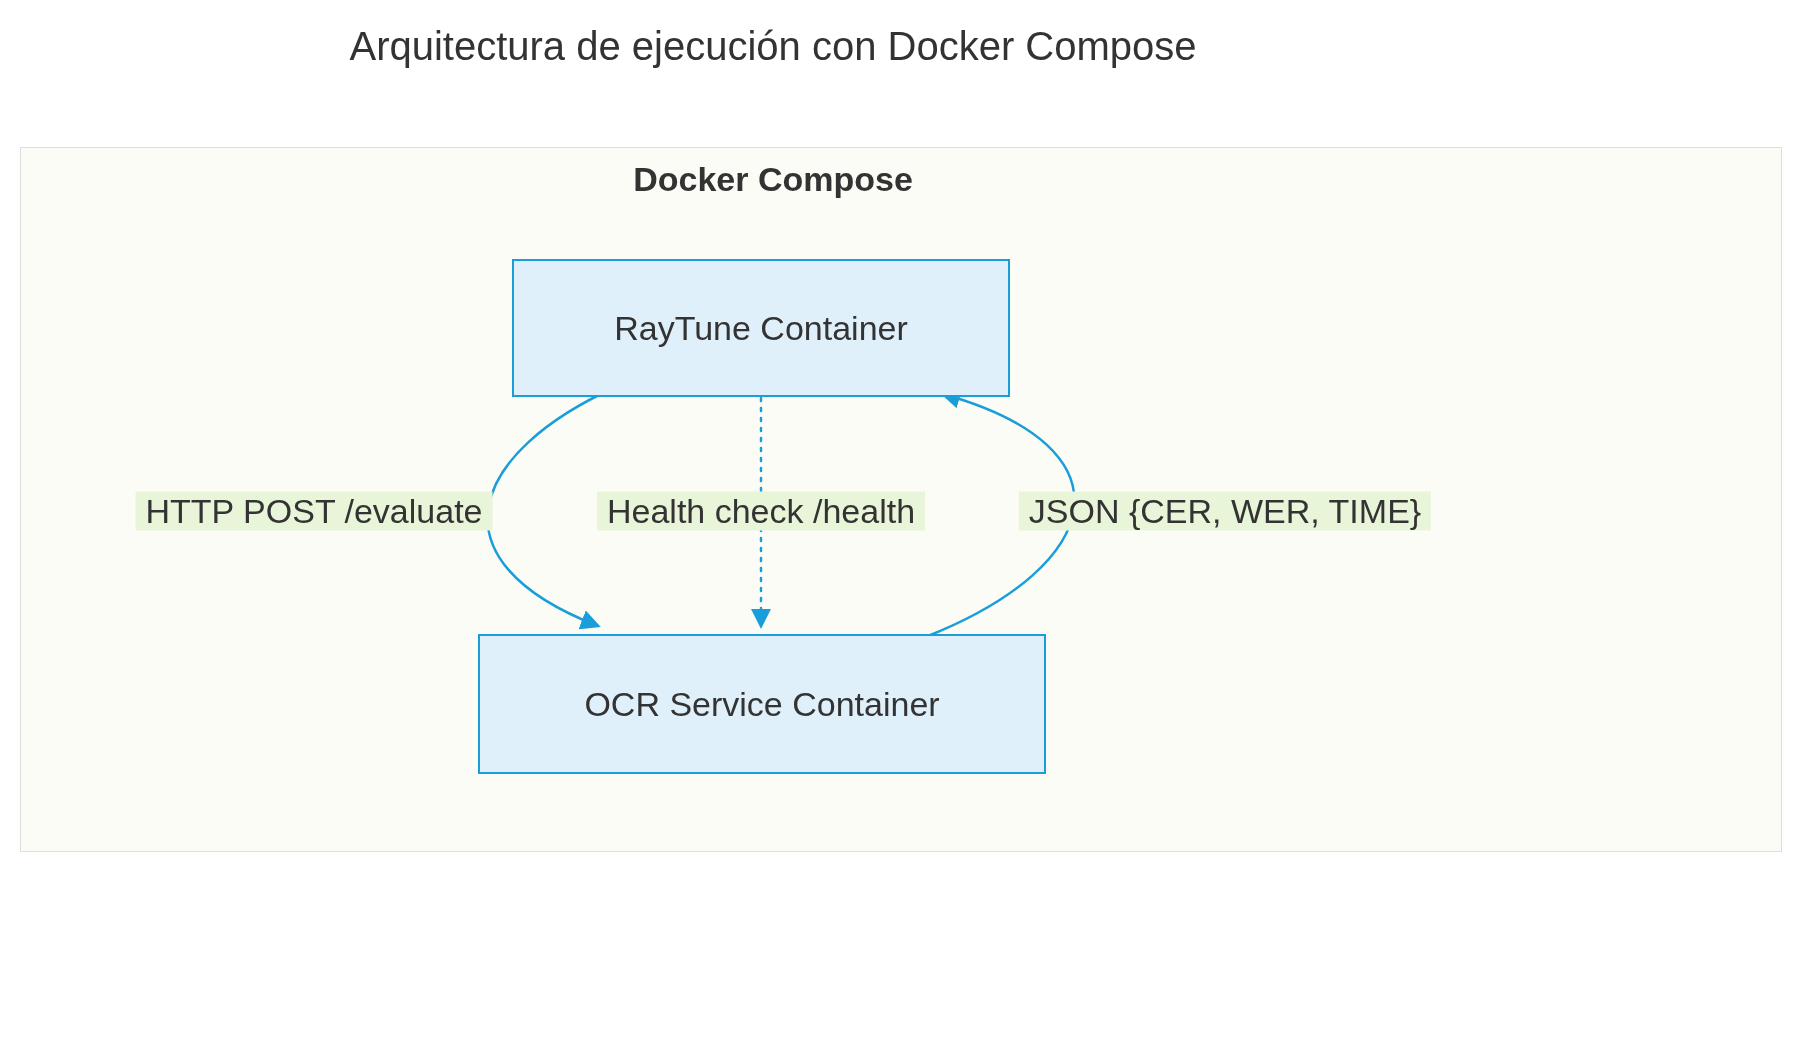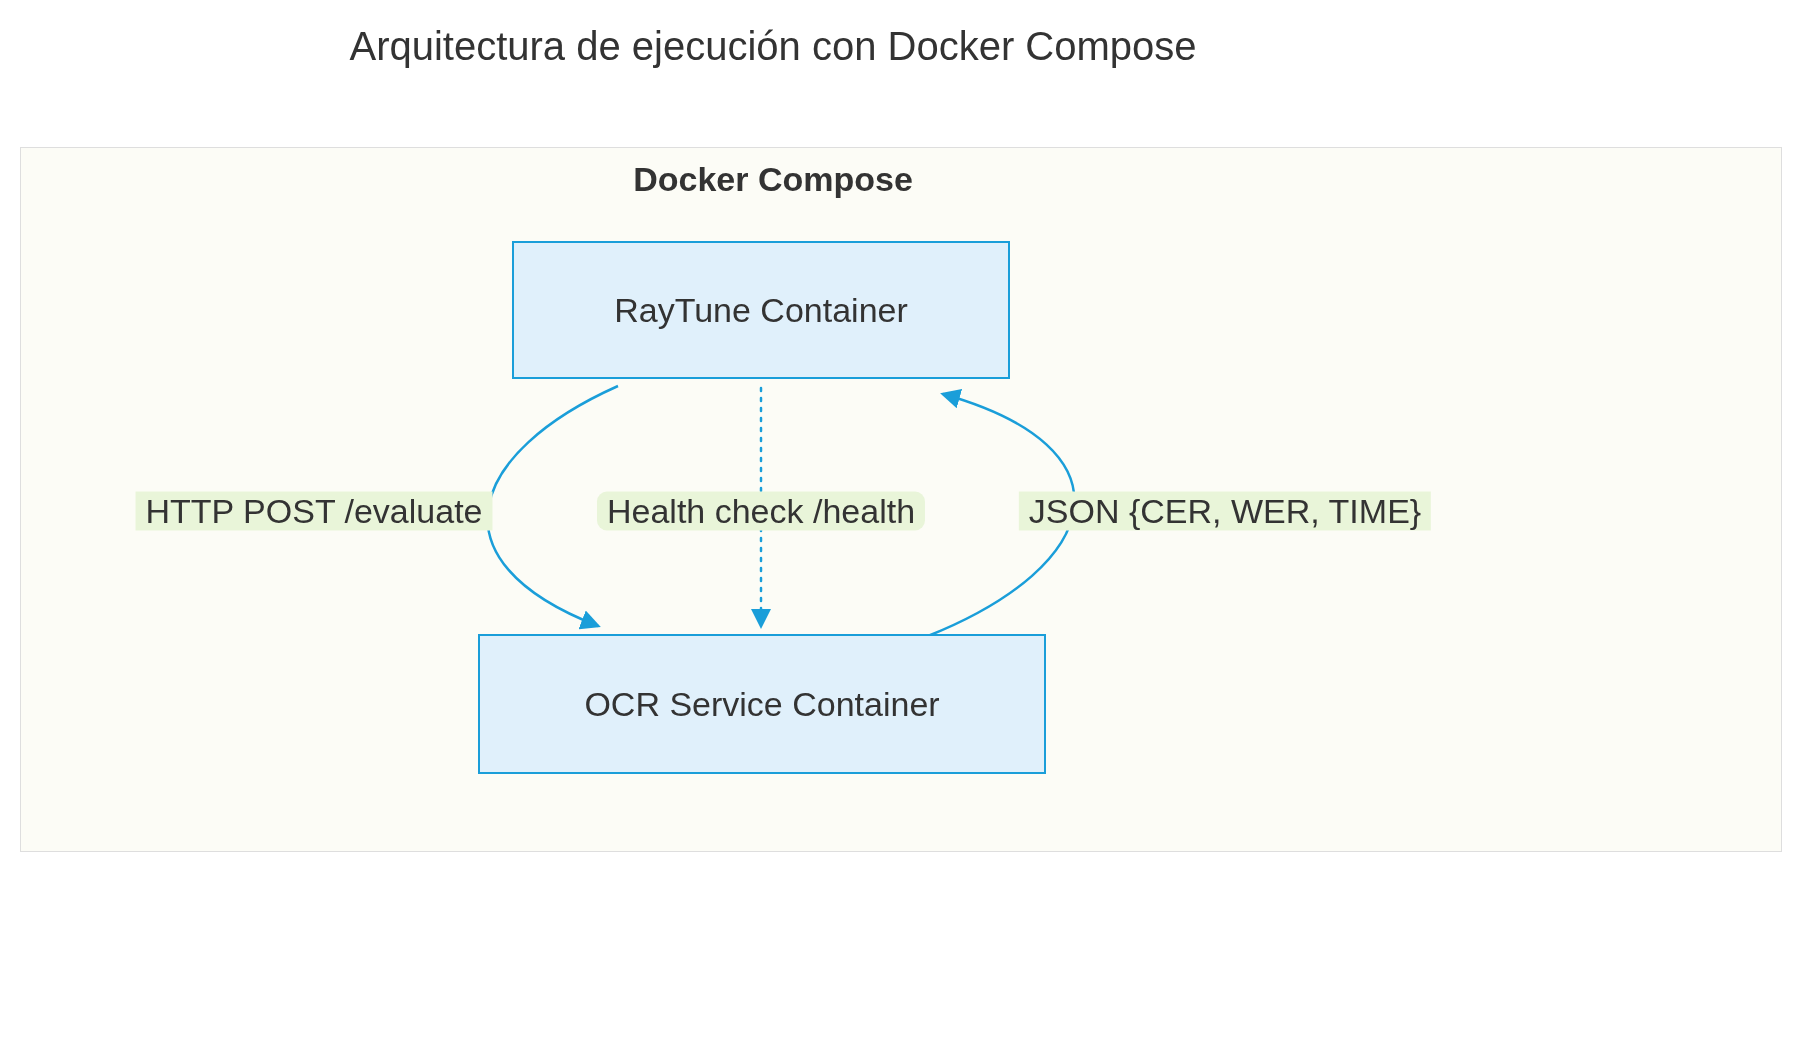--- a/index.html
+++ b/index.html
@@ -62,42 +62,42 @@
     border: 2px solid #1a9ed9;
     display: flex;
     align-items: center;
     justify-content: center;
     font-size: 34px;
     color: #333333;
     white-space: nowrap;
   }
   .node-raytune {
     left: 512px;
-    top: 241px;
+    top: 259px;
     width: 498px;
     height: 138px;
   }
   .node-ocr {
     left: 478px;
     top: 634px;
     width: 568px;
     height: 140px;
   }
   .edge-label {
     position: absolute;
     top: 511px;
     transform: translate(-50%, -50%);
     background: #e9f5d9;
     padding: 0 10px;
     font-size: 34px;
     color: #333333;
     white-space: nowrap;
   }
   .edge-label-1 { left: 314px; }
-  .edge-label-2 { left: 761px; border-radius: 10px; }
+  .edge-label-2 { left: 761px; }
   .edge-label-3 { left: 1225px; }
 </style>
 </head>
 <body>
 
 <div class="canvas">
 
   <div class="title">Arquitectura de ejecución con Docker Compose</div>
 
   <div class="cluster"></div>

